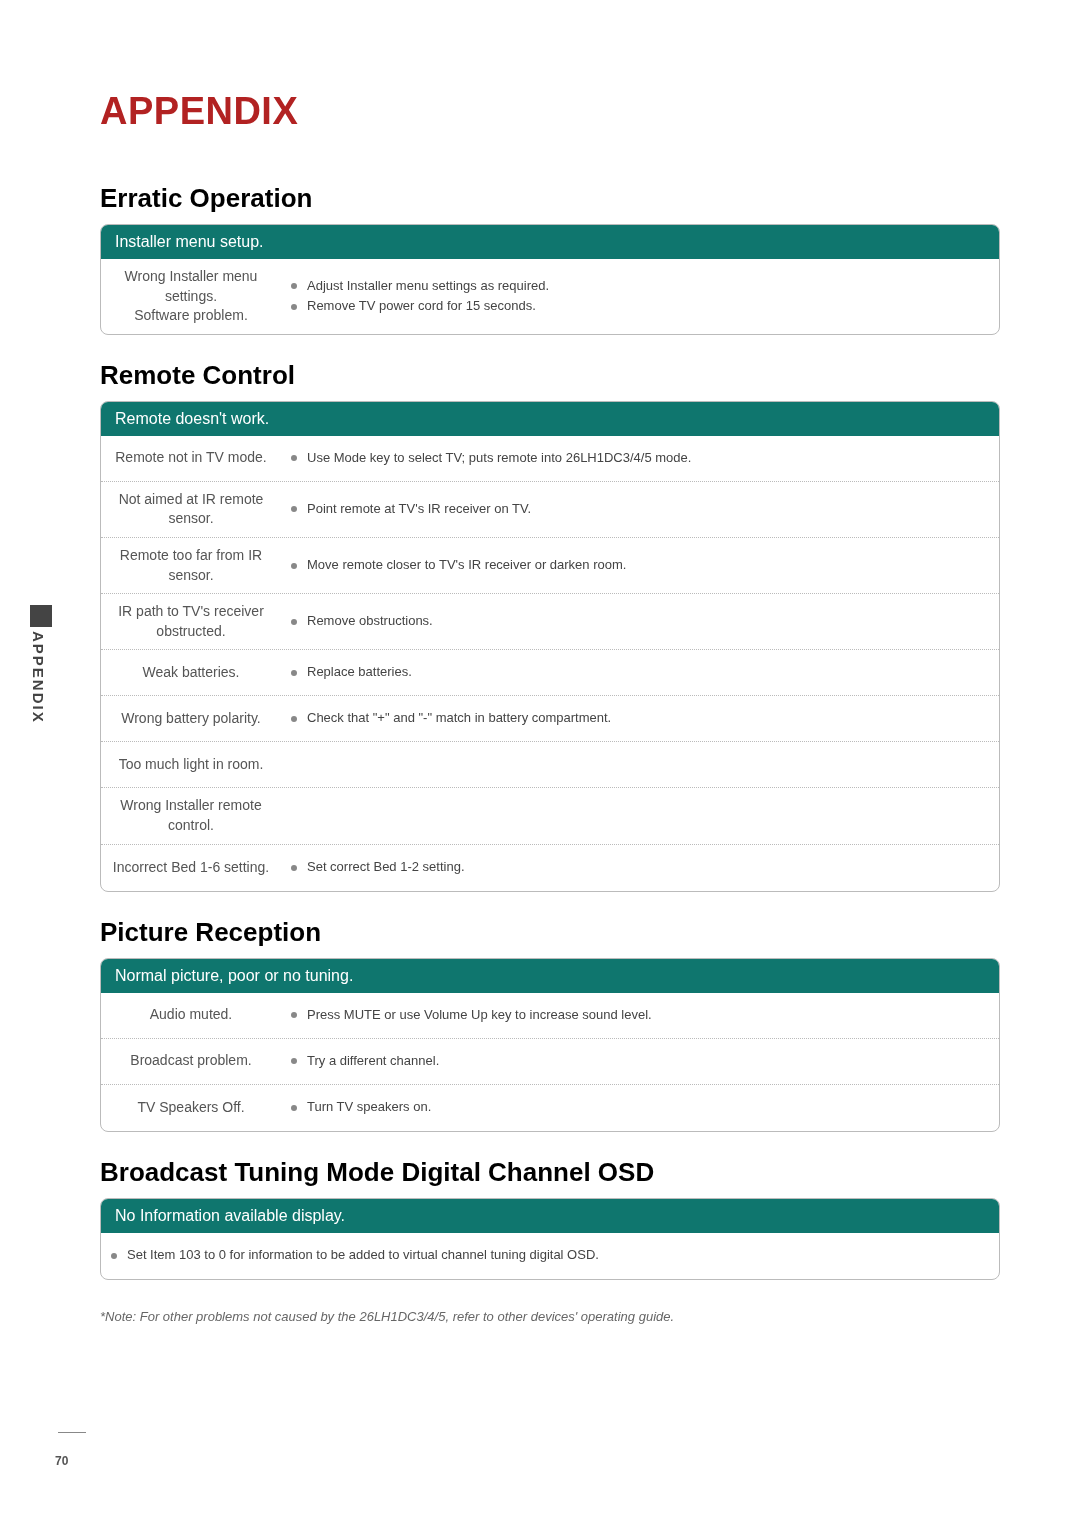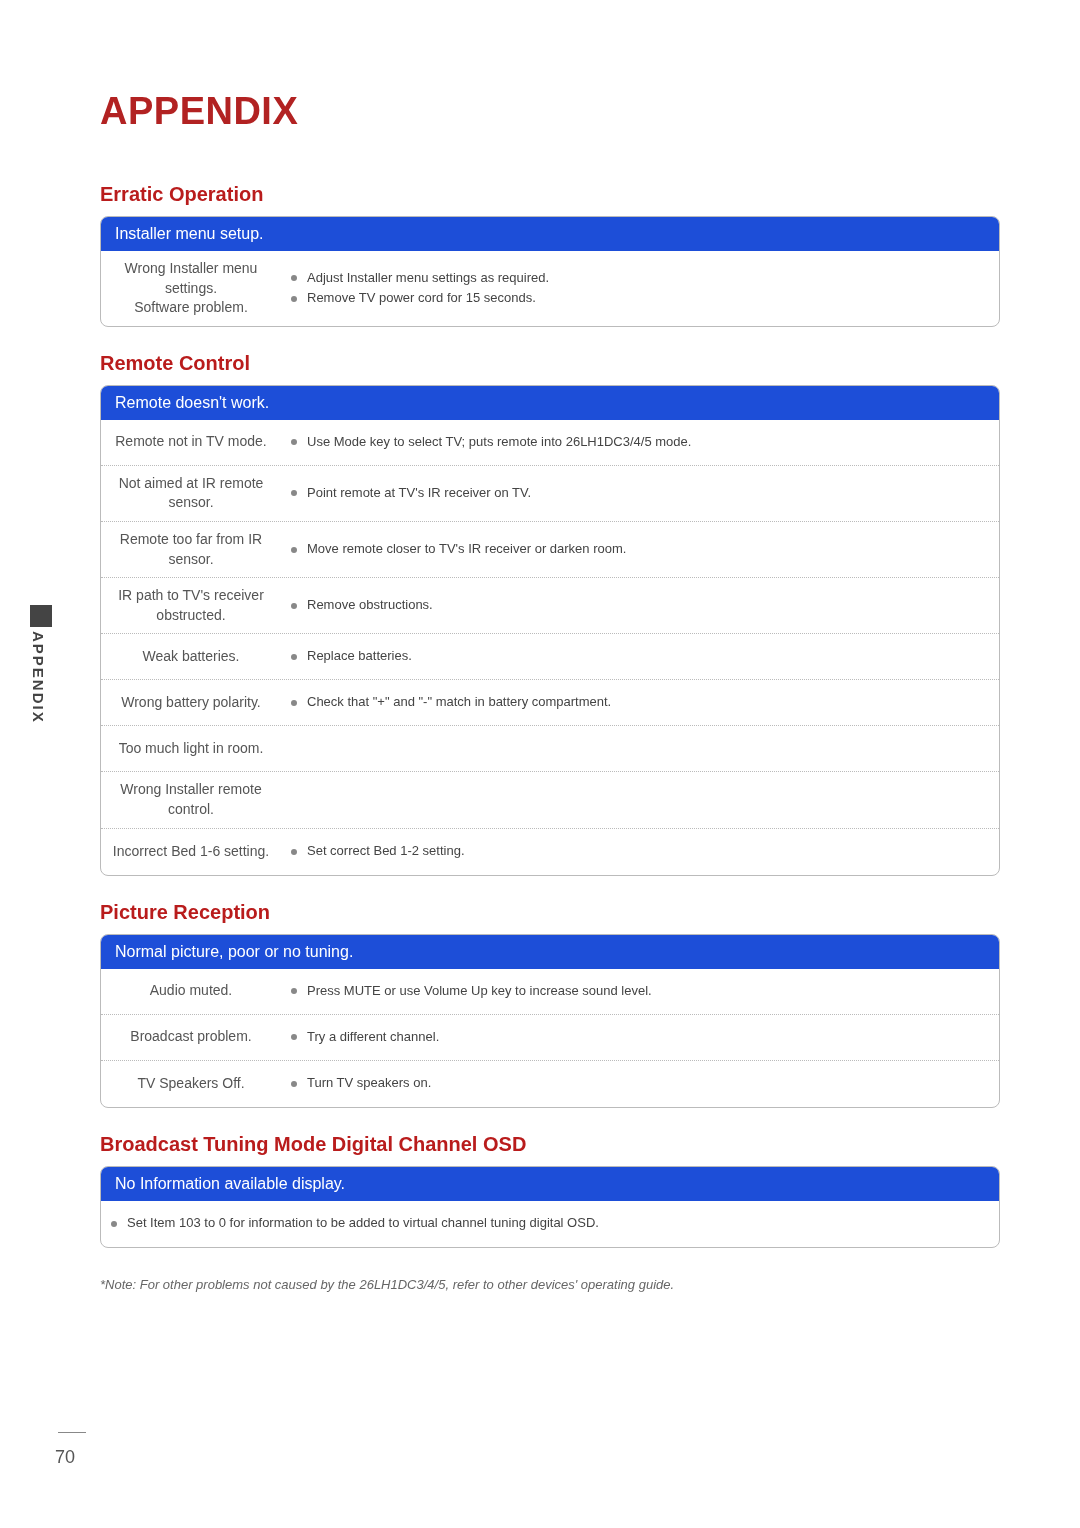--- a/index.html
+++ b/index.html
@@ -13,33 +13,33 @@
     padding: 90px 80px 0 100px;
   }
   .title {
     color: #b22222;
     font-size: 38px;
     font-weight: bold;
     margin-bottom: 50px;
     letter-spacing: 0.5px;
   }
   .section-heading {
-    color: #b91c1c;
-    font-size: 20px;
+    color: #000000;
+    font-size: 26px;
     font-weight: bold;
     margin: 25px 0 10px 0;
   }
   .panel {
     border: 1px solid #bbb;
     border-radius: 8px;
     overflow: hidden;
     margin-bottom: 20px;
   }
   .panel-head {
-    background: #1d4ed8;
+    background: #0f766e;
     color: #fff;
     font-size: 16px;
     padding: 8px 14px;
   }
   .row {
     display: flex;
     align-items: center;
     border-bottom: 1px dotted #bbb;
     min-height: 46px;
   }
@@ -96,22 +96,22 @@
   .footnote {
     font-style: italic;
     font-size: 13px;
     color: #666;
     margin-top: 29px;
   }
   .page-num {
     position: absolute;
     left: 55px;
     bottom: 60px;
-    font-size: 18px;
-    font-weight: normal;
+    font-size: 12px;
+    font-weight: bold;
     color: #555;
   }
   .short-line {
     position: absolute;
     left: 58px;
     bottom: 95px;
     width: 28px;
     height: 1px;
     background: #888;
   }

